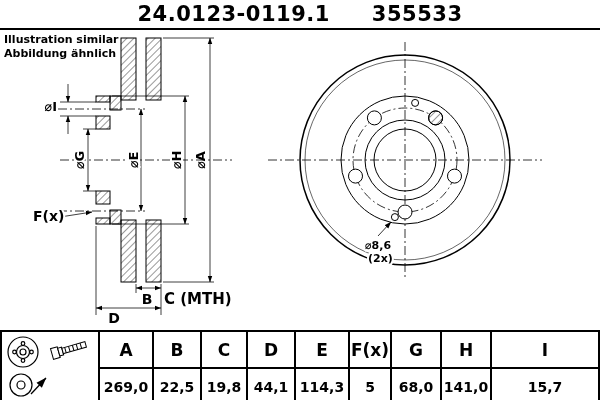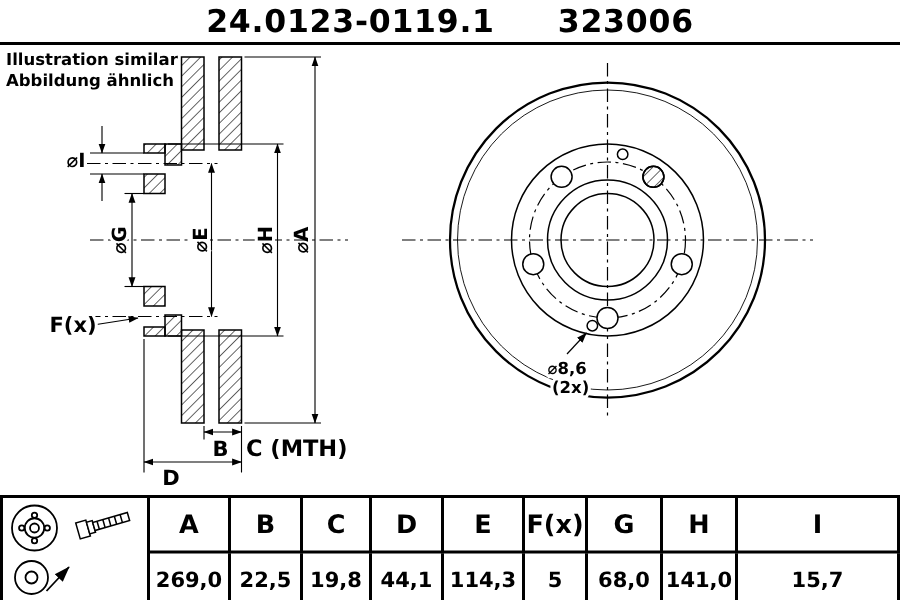--- a/index.html
+++ b/index.html
@@ -21,21 +21,21 @@
   td.icons{position:relative;}
   td.icons svg{position:absolute;}
 </style>
 </head>
 <body>
 
 <div class="page">
 
   <div class="hdr">
     <span>24.0123-0119.1</span>
-    <span>323006</span>
+    <span>355533</span>
   </div>
 
   <div class="note">
     <div>Illustration similar</div>
     <div>Abbildung ähnlich</div>
   </div>
 
   <svg class="drawing" width="600" height="300" viewBox="0 0 600 300">
     <defs>
       <pattern id="hatch" patternUnits="userSpaceOnUse" width="5" height="5" patternTransform="rotate(45)">

